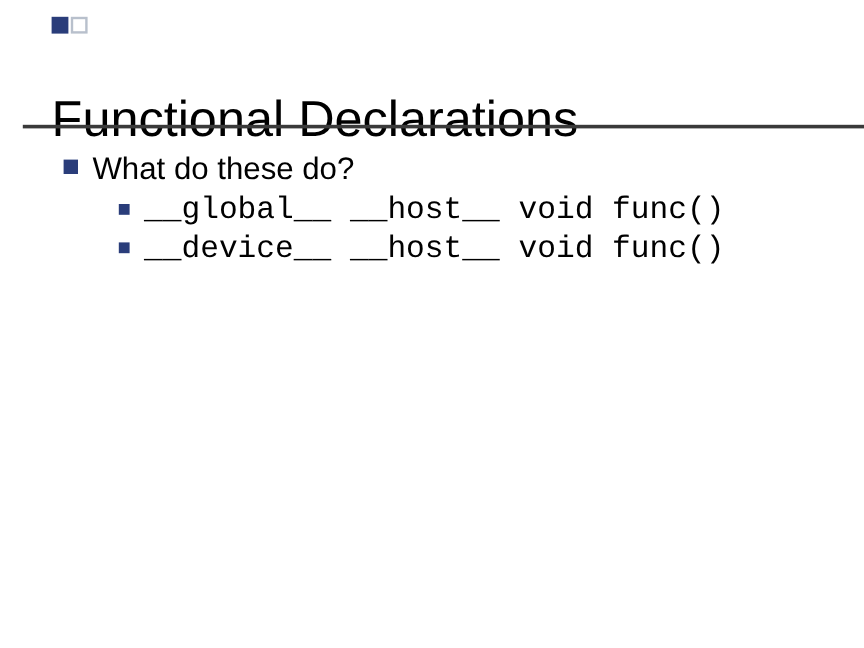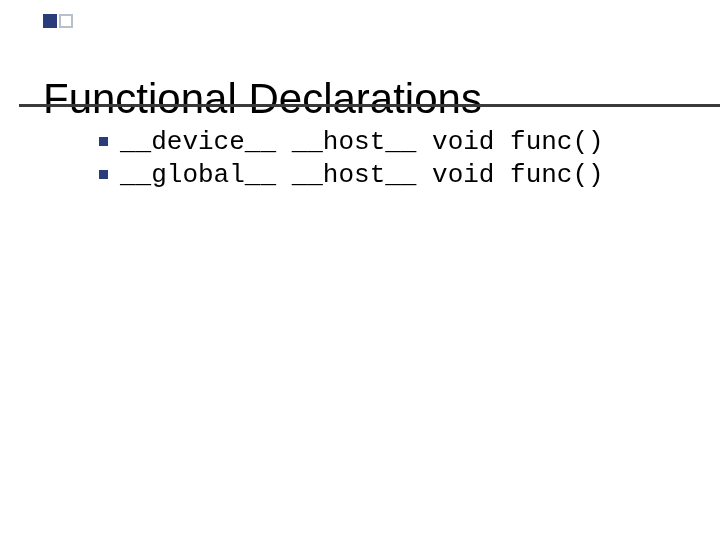--- a/index.html
+++ b/index.html
@@ -99,27 +99,31 @@
     <span class="accent-sq accent-solid"></span>
     <span class="accent-sq accent-outline"></span>
   </div>
 
   <h1 class="title">Functional Declarations</h1>
 
   <div class="rule"></div>
 
   <div class="body">
 
+    <div class="bullet-row">
+      <span class="bullet-sq"></span>
+      <span>What do these do?</span>
+    </div>
 
     <div class="sublist">
       <div class="bullet-row">
         <span class="bullet-sq small"></span>
-        <span class="mono">__device__ __host__ void func()</span>
+        <span class="mono">__global__ __host__ void func()</span>
       </div>
       <div class="bullet-row">
         <span class="bullet-sq small"></span>
-        <span class="mono">__global__ __host__ void func()</span>
+        <span class="mono">__device__ __host__ void func()</span>
       </div>
     </div>
 
   </div>
 
 </div>
 
 </body></html>

